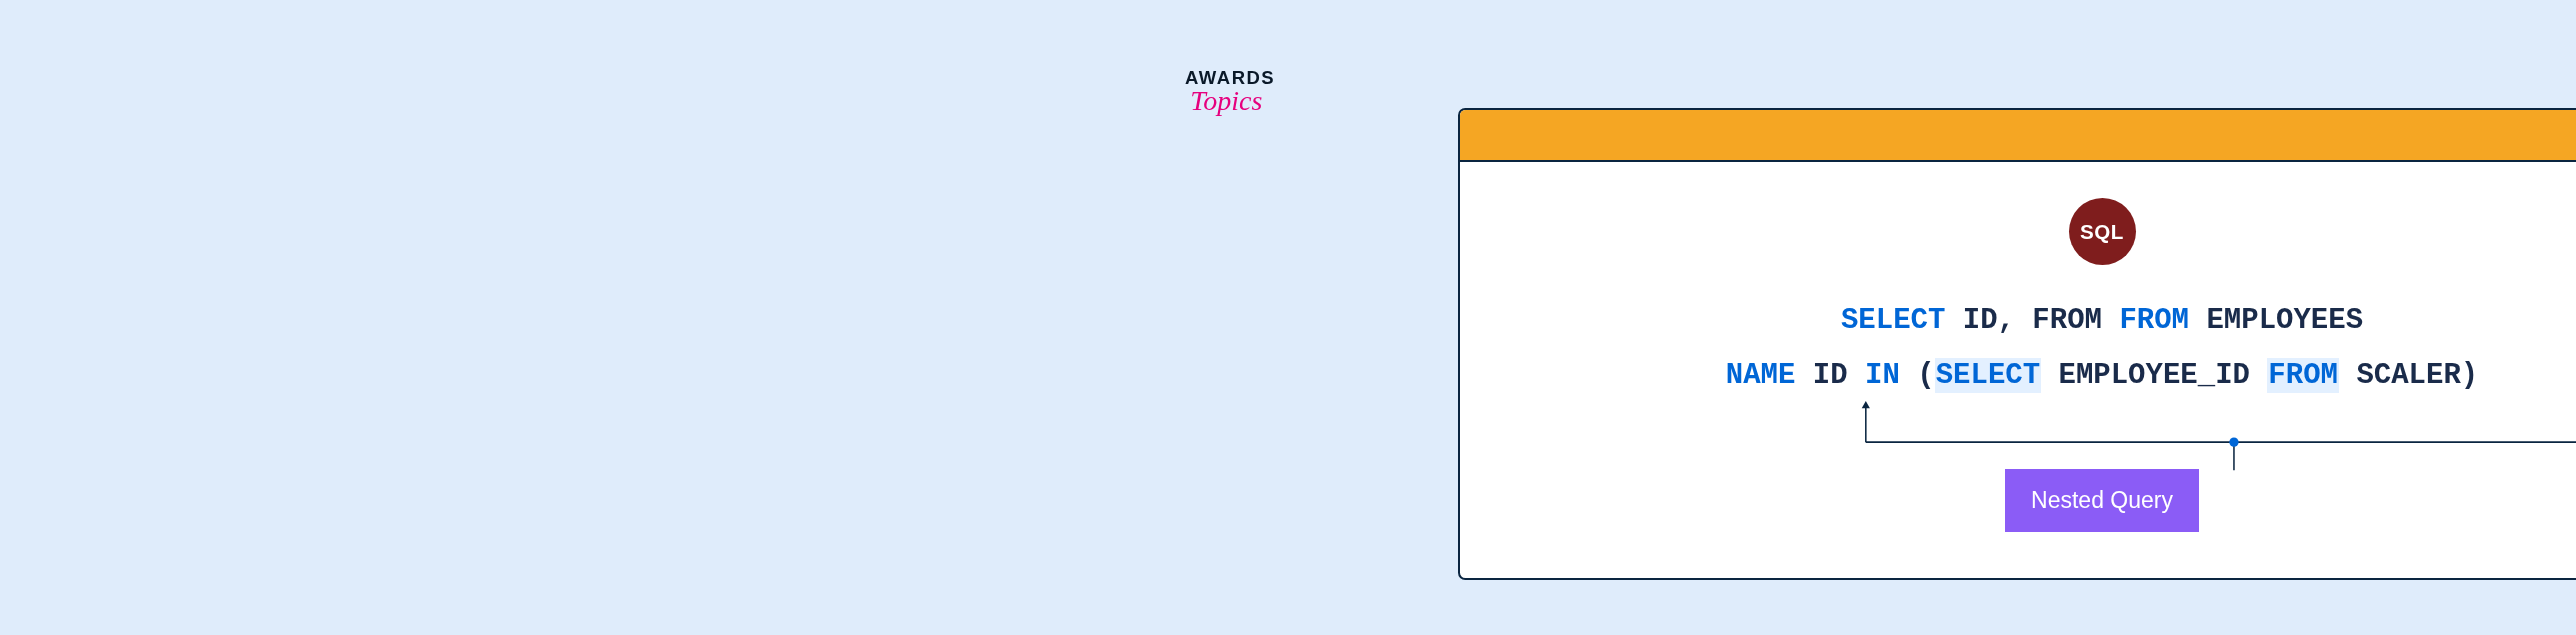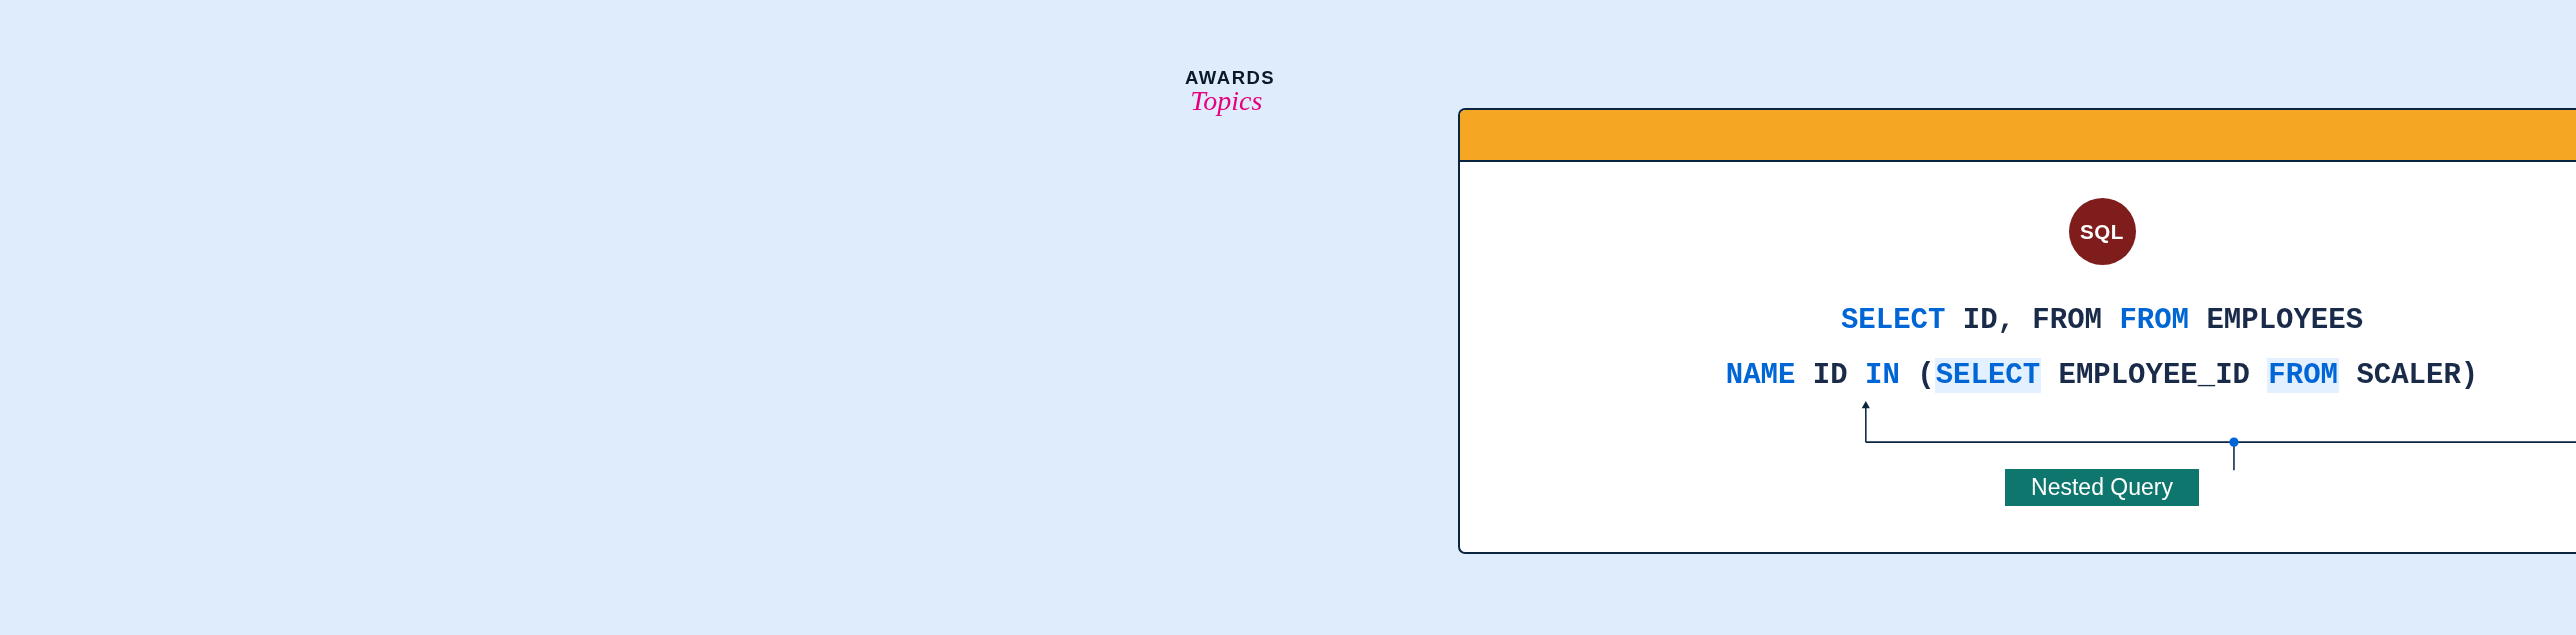--- a/index.html
+++ b/index.html
@@ -76,24 +76,24 @@
   color: #1a2b4a;
 }
 .kw { color: #0066d6; text-align: right; }
 .hl { background: #e3f0ff; padding: 1px 1px; }
 .diagram-svg {
   width: 100%;
   height: 72px;
   margin-top: -2.6px;
 }
 .nested-label {
-  background: #0f766e;
+  background: #8b5cf6;
   color: #fff;
   display: inline-block;
-  padding: 5px 26px;
+  padding: 18px 26px;
   font-size: 23px;
   margin-top: -5.2px;
 }
 </style>
 </head>
 <body>
 
 <div class="logo">
   <div class="logo-scaler">AWARDS</div>
   <div class="logo-topics">Topics</div>

